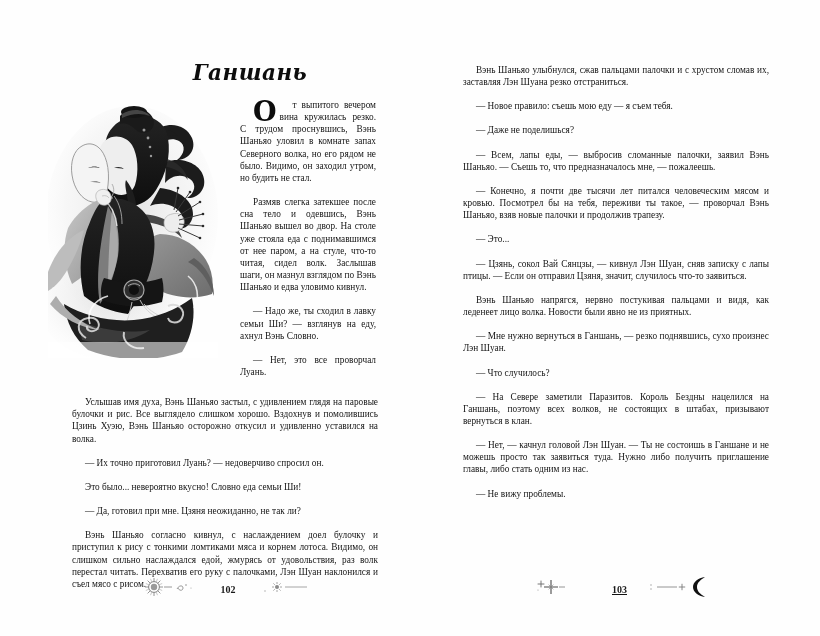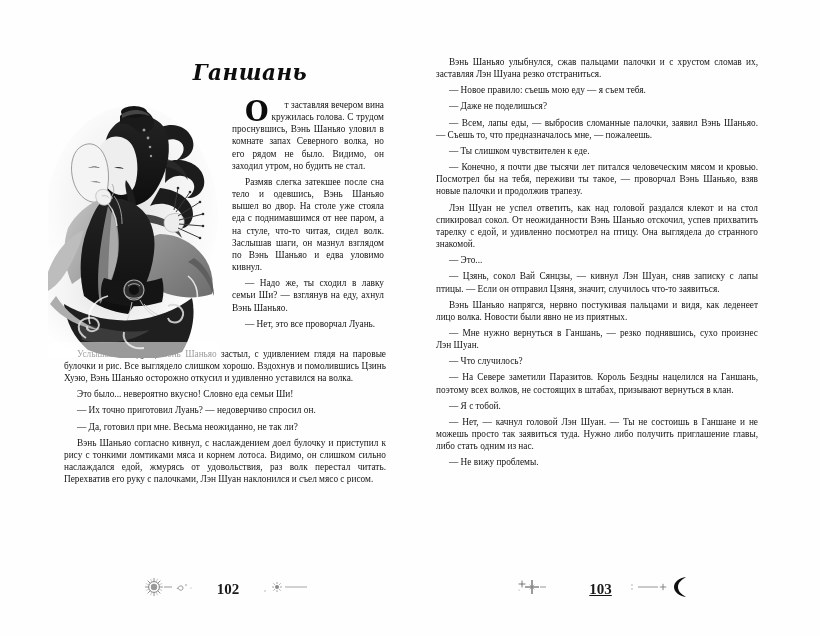--- a/index.html
+++ b/index.html
@@ -8,20 +8,21 @@
     background:#ffffff;
     font-family:"Liberation Serif", serif;
     color:#111;
     overflow:hidden;
   }
   .spread{
     position:relative;
     width:820px;height:636px;
     background:#fefefe;
     display:flex;
+    gap:19px;
   }
   .page{
     position:relative;
     width:410px;height:636px;
     box-sizing:border-box;
   }
   .page-left{ padding:52px 22px 0 60px; }
   .page-right{ padding:52px 58px 0 22px; }
 
   .chapter-title{
@@ -48,21 +49,21 @@
   
   .body-col{
     margin-top:18px;
     font-size:9.3px;
     line-height:12.15px;
     text-align:justify;
     text-justify:inter-word;
     hyphens:auto;
     color:#141414;
   }
-  .body-col p{margin:4px;text-indent:13px;}
+  .body-col p{margin:12px;text-indent:13px;}
   .narrow{
     width:160px;
     margin-left:168px;
     margin-top:14px;
   }
   .full{ width:330px; margin-left:0; }
   .rightcol{ width:330px; margin-top:2px; }
 
   .dropcap-para{ text-indent:0; }
   .dropcap{
@@ -84,21 +85,21 @@
     height:26px;
     display:flex;
     align-items:center;
     justify-content:center;
     gap:4px;
   }
   .page-left .footer{ padding-left:46px; }
   .page-right .footer{ padding-right:23px;text-decoration:underline; }
   .folio{
     font-family:"Liberation Serif", serif;
-    font-size:15px;
+    font-size:10px;
     font-weight:700;
     color:#1a1a1a;
     min-width:38px;
     text-align:center;
   }
   .orn{ display:block; }
   .orn-l{ margin-right:2px; }
   .orn-r{ margin-left:2px; }
 </style>
 </head>
@@ -235,31 +236,31 @@
         <g fill="none" stroke="#ffffff" stroke-width="1.6" opacity=".8">
           <path d="M60 200c-14 4-22 16-18 28"></path>
           <path d="M140 180c10 8 12 22 6 32"></path>
         </g>
 
         <rect x="0" y="246" width="170" height="16" fill="#ffffff" opacity=".55"></rect>
       </svg>
     </div>
 
     <div class="body-col narrow">
-      <p class="dropcap-para"><span class="dropcap">О</span><span>т заставляя вечером вина кружилась голова. С трудом проснувшись, Вэнь Шаньяо уловил в комнате запах Северного волка, но его рядом не было. Видимо, он заходил утром, но будить не стал.</span></p>
+      <p class="dropcap-para"><span class="dropcap">О</span><span>т выпитого вечером вина кружилась резко. С трудом проснувшись, Вэнь Шаньяо уловил в комнате запах Северного волка, но его рядом не было. Видимо, он заходил утром, но будить не стал.</span></p>
       <p>Размяв слегка затекшее после сна тело и одевшись, Вэнь Шаньяо вышел во двор. На столе уже стояла еда с поднимавшимся от нее паром, а на стуле, что-то читая, сидел волк. Заслышав шаги, он мазнул взглядом по Вэнь Шаньяо и едва уловимо кивнул.</p>
-      <p>— Надо же, ты сходил в лавку семьи Ши? — взглянув на еду, ахнул Вэнь Шаньяо.</p>
+      <p>— Надо же, ты сходил в лавку семьи Ши? — взглянув на еду, ахнул Вэнь Словно.</p>
       <p>— Нет, это все проворчал Луань.</p>
     </div>
 
     <div class="body-col full">
       <p>Услышав имя духа, Вэнь Шаньяо застыл, с удивлением глядя на паровые булочки и рис. Все выглядело слишком хорошо. Вздохнув и помолившись Цзинь Хуэю, Вэнь Шаньяо осторожно откусил и удивленно уставился на волка.</p>
+      <p>— Их точно приготовил Луань? — недоверчиво спросил он.</p>
       <p>Это было... невероятно вкусно! Словно еда семьи Ши!</p>
-      <p>— Их точно приготовил Луань? — недоверчиво спросил он.</p>
-      <p>— Да, готовил при мне. Весьма неожиданно, не так ли?</p>
+      <p>— Да, готовил при мне. Цзяня неожиданно, не так ли?</p>
       <p>Вэнь Шаньяо согласно кивнул, с наслаждением доел булочку и приступил к рису с тонкими ломтиками мяса и корнем лотоса. Видимо, он слишком сильно наслаждался едой, жмурясь от удовольствия, раз волк перестал читать. Перехватив его руку с палочками, Лэн Шуан наклонился и съел мясо с рисом.</p>
     </div>
 
     <div class="footer">
       <span class="orn orn-l">
         <svg width="62" height="20" viewBox="0 0 62 20" xmlns="http://www.w3.org/2000/svg">
           <g stroke="#777" stroke-width=".9" fill="none">
             <g transform="translate(13,10)">
               <circle r="3.2" fill="#9a9a9a" stroke="none"></circle>
               <circle r="5.4"></circle>
@@ -293,30 +294,27 @@
     </div>
   </div>
 
   <div class="page page-right">
 
     <div class="body-col rightcol">
       <p>Вэнь Шаньяо улыбнулся, сжав пальцами палочки и с хрустом сломав их, заставляя Лэн Шуана резко отстраниться.</p>
       <p>— Новое правило: съешь мою еду — я съем тебя.</p>
       <p>— Даже не поделишься?</p>
       <p>— Всем, лапы еды, — выбросив сломанные палочки, заявил Вэнь Шаньяо. — Съешь то, что предназначалось мне, — пожалеешь.</p>
-      <p>— Ты слишком чувствителен к еде.</p>
       <p>— Конечно, я почти две тысячи лет питался человеческим мясом и кровью. Посмотрел бы на тебя, переживи ты такое, — проворчал Вэнь Шаньяо, взяв новые палочки и продолжив трапезу.</p>
-      <p>Лэн Шуан не успел ответить, как над головой раздался клекот и на стол спикировал сокол. От неожиданности Вэнь Шаньяо отскочил, успев прихватить тарелку с едой, и удивленно посмотрел на птицу. Она выглядела до странного знакомой.</p>
       <p>— Это...</p>
       <p>— Цзянь, сокол Вай Сянцзы, — кивнул Лэн Шуан, сняв записку с лапы птицы. — Если он отправил Цзяня, значит, случилось что-то заявиться.</p>
       <p>Вэнь Шаньяо напрягся, нервно постукивая пальцами и видя, как леденеет лицо волка. Новости были явно не из приятных.</p>
       <p>— Мне нужно вернуться в Ганшань, — резко поднявшись, сухо произнес Лэн Шуан.</p>
       <p>— Что случилось?</p>
       <p>— На Севере заметили Паразитов. Король Бездны нацелился на Ганшань, поэтому всех волков, не состоящих в штабах, призывают вернуться в клан.</p>
-      <p>— Я с тобой.</p>
       <p>— Нет, — качнул головой Лэн Шуан. — Ты не состоишь в Ганшане и не можешь просто так заявиться туда. Нужно либо получить приглашение главы, либо стать одним из нас.</p>
       <p>— Не вижу проблемы.</p>
     </div>
 
     <div class="footer">
       <span class="orn orn-l">
         <svg width="62" height="20" viewBox="0 0 62 20" xmlns="http://www.w3.org/2000/svg">
           <g stroke="#7d7d7d" stroke-width=".9" fill="none">
             <g transform="translate(18,10)">
               <path d="M0-7V7M-7 0H7" stroke="#4a4a4a" stroke-width="1.1"></path>

